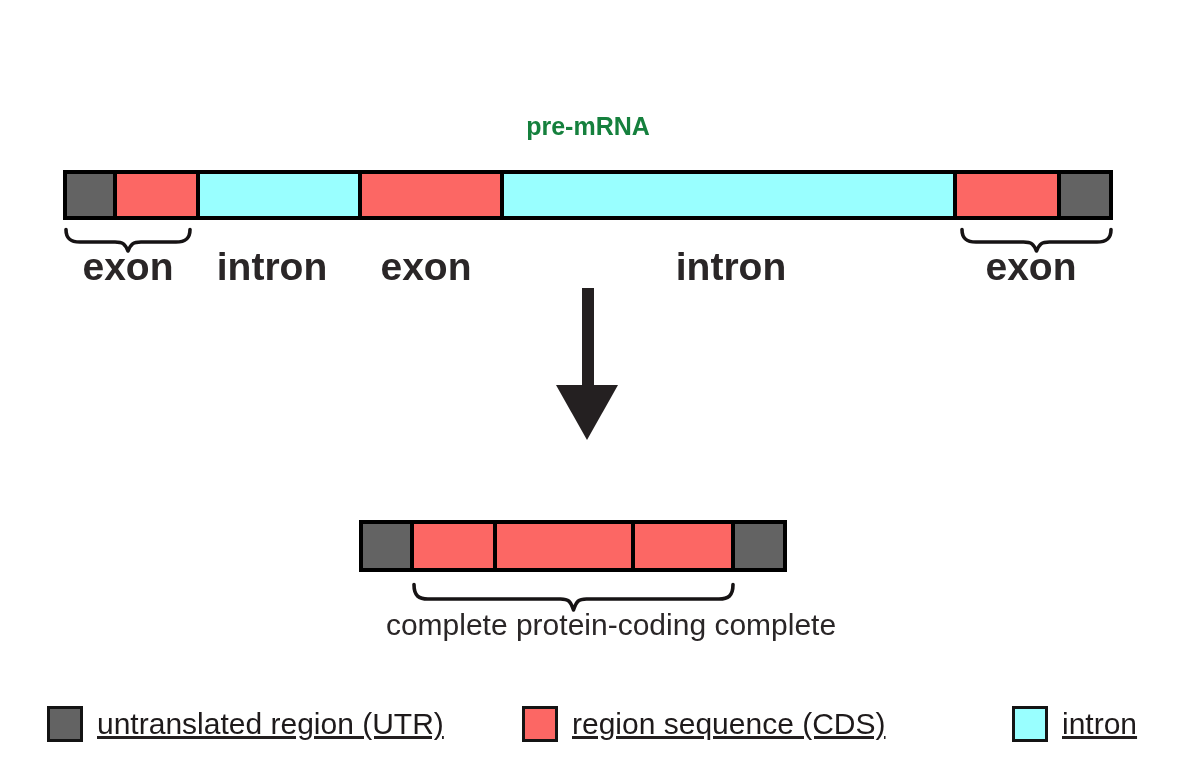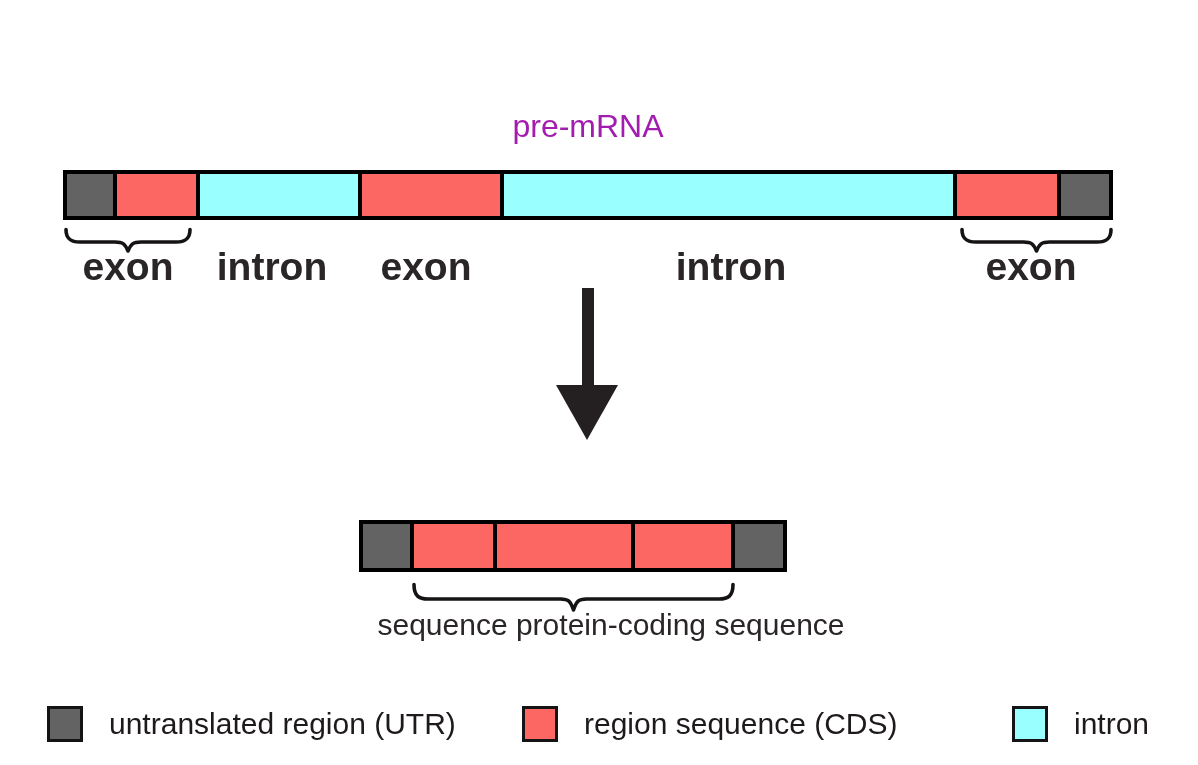--- a/index.html
+++ b/index.html
@@ -7,24 +7,25 @@
     position:relative;
     width:1198px;height:765px;
     background:#ffffff;
     font-family:"Liberation Sans","DejaVu Sans",sans-serif;
     color:#231f20;
     overflow:hidden;
   }
   .title{
     position:absolute;
     transform:translateX(-50%);
-    font-size:32px;
+    font-size:25px;
     line-height:36px;
     white-space:nowrap;
-    color:#a21caf;
+    color:#15803d;
+    font-weight:bold;
   }
   .bar{
     position:absolute;
     display:flex;
     box-sizing:border-box;
     border:4px solid #000000;
     background:#000000;
   }
   .bar .seg{height:100%;}
   .bar .seg + .seg{border-left:4px solid #000000;box-sizing:border-box;}
@@ -45,22 +46,23 @@
     transform:translateX(-50%);
     font-size:30px;
     line-height:34px;
     white-space:nowrap;
     color:#2a2627;
   }
   .legend-item{
     position:absolute;
     display:flex;
     align-items:center;
-    gap:26px;
+    gap:14px;
     height:36px;
+    text-decoration:underline;
   }
   .swatch{
     width:30px;height:30px;
     border:3px solid #141414;
     box-sizing:content-box;
     flex:0 0 auto;
   }
   .legend-label{
     font-size:30px;
     line-height:36px;
@@ -109,21 +111,21 @@
       <div class="seg" style="flex-grow: 83; flex-basis: 0px; background: rgb(252, 103, 100);"></div>
       <div class="seg" style="flex-grow: 142; flex-basis: 0px; background: rgb(252, 103, 100);"></div>
       <div class="seg" style="flex-grow: 102; flex-basis: 0px; background: rgb(252, 103, 100);"></div>
       <div class="seg" style="flex-grow: 51; flex-basis: 0px; background: rgb(99, 99, 99);"></div>
     </div>
 
   <svg class="brace" style="left: 412px; top: 582px; color: rgb(22, 19, 20);" width="323" height="30">
       <path d="M 2 2.5 C 2 14 7 17 16 17 L 148.5 17 C 156.5 17 158.5 19 161.5 28 C 164.5 19 166.5 17 174.5 17 L 307 17 C 316 17 321 14 321 2.5"></path>
     </svg>
 
-  <div class="caption" style="left:611px;top:608px">sequence protein-coding sequence</div>
+  <div class="caption" style="left:611px;top:608px">complete protein-coding complete</div>
 
   <div class="legend-item" style="left:47px;top:706px">
     <div class="swatch" style="background: rgb(99, 99, 99);"></div>
     <span class="legend-label">untranslated region (UTR)</span>
   </div>
   <div class="legend-item" style="left:522px;top:706px">
     <div class="swatch" style="background: rgb(252, 103, 100);"></div>
     <span class="legend-label">region sequence (CDS)</span>
   </div>
   <div class="legend-item" style="left:1012px;top:706px">

